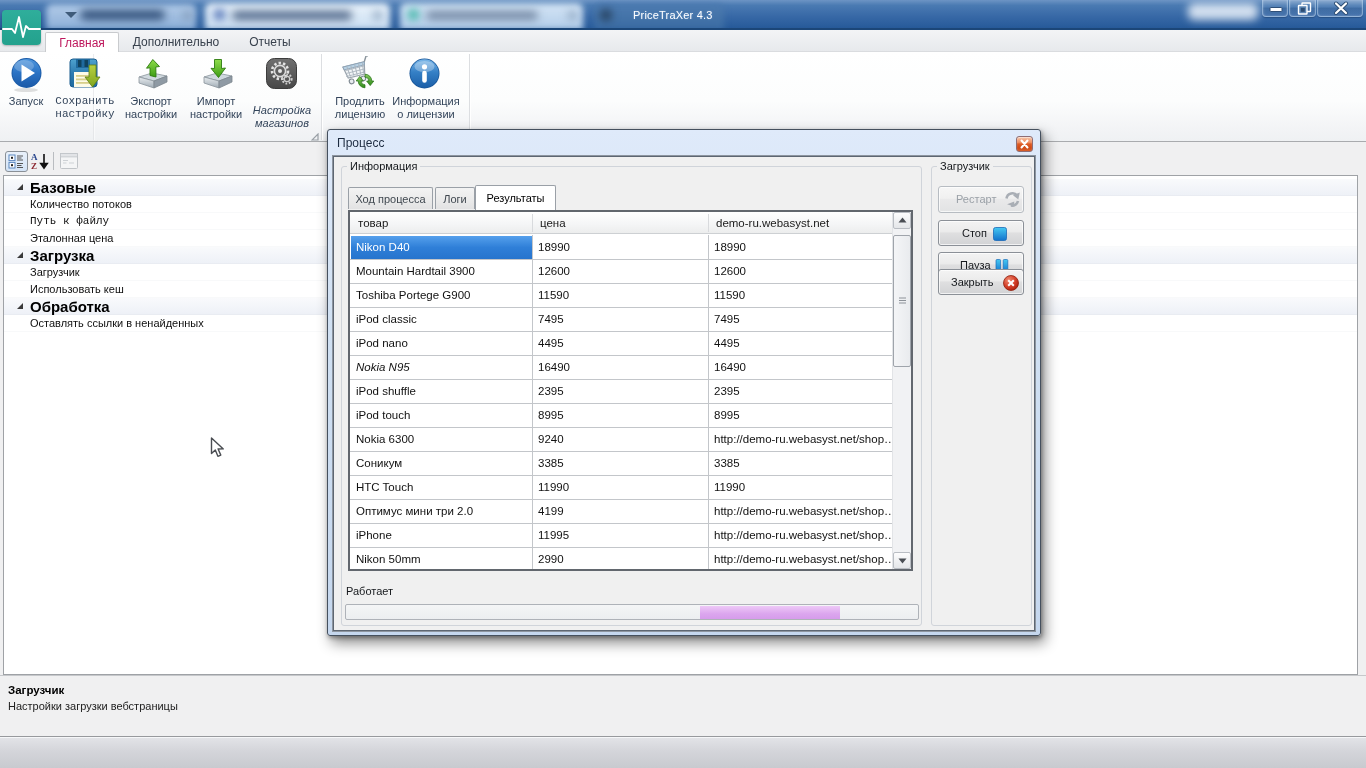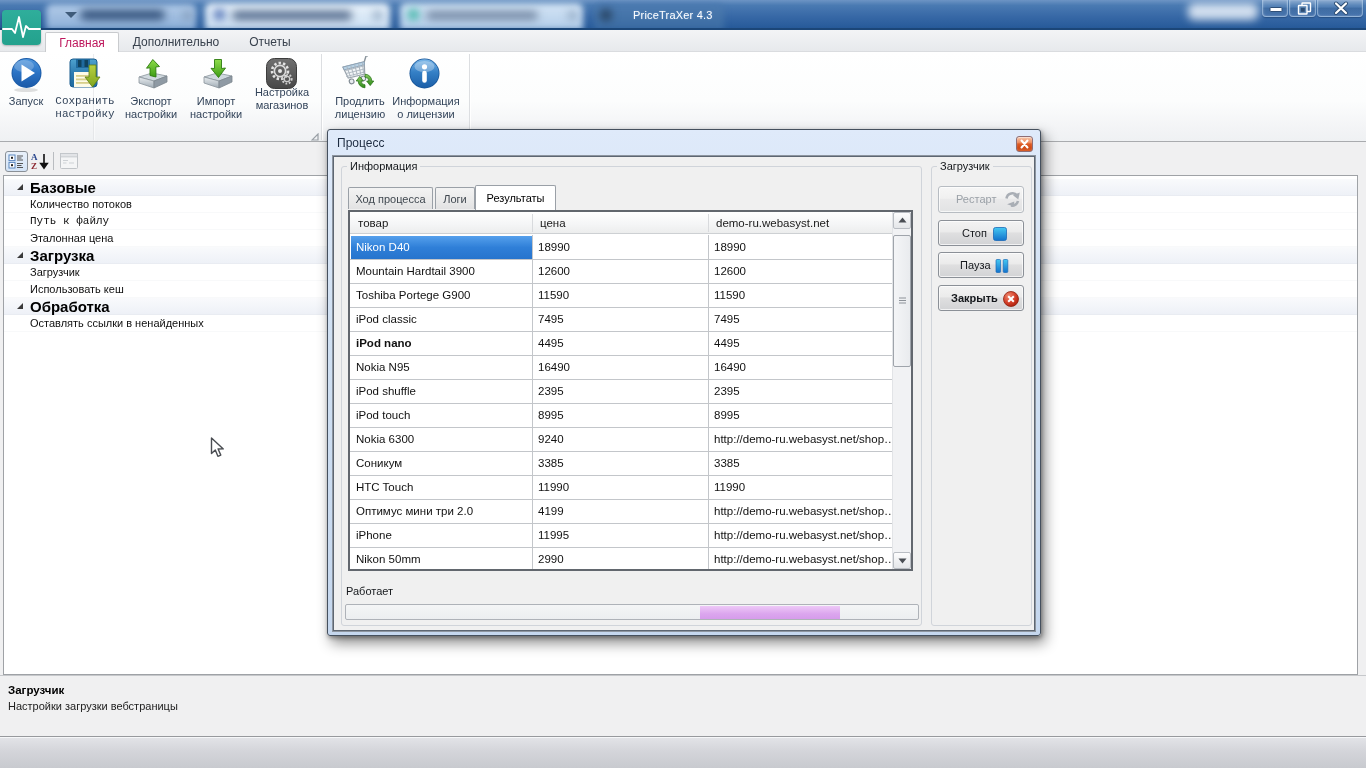--- a/index.html
+++ b/index.html
@@ -264,21 +264,21 @@
       <circle cx="15.5" cy="15.5" r="14.2" fill="url(#ginfo)"></circle>
       <ellipse cx="15.5" cy="8.5" rx="10" ry="5.5" fill="#ffffff" opacity="0.3"></ellipse>
       <circle cx="15.5" cy="8.8" r="2.6" fill="#ffffff"></circle>
       <rect x="13.2" y="12.8" width="4.6" height="12" rx="2.3" fill="#ffffff"></rect>
     </svg>
 
     <div class="rlabel" style="left:-34px; top:43px;">Запуск</div>
     <div class="rlabel" style="left:25px; top:43px;font-family:Liberation Mono, monospace;">Сохранить<br>настройку</div>
     <div class="rlabel" style="left:91px; top:43px;">Экспорт<br>настройки</div>
     <div class="rlabel" style="left:156px; top:43px;">Импорт<br>настройки</div>
-    <div class="rlabel" style="left:222px; top:34px;">Настройка<br>магазинов</div>
+    <div class="rlabel" style="left:222px; top:52px;font-style:italic;">Настройка<br>магазинов</div>
     <div class="rlabel" style="left:300px; top:43px;">Продлить<br>лицензию</div>
     <div class="rlabel" style="left:366px; top:43px;">Информация<br>о лицензии</div>
     <svg id="grip" width="8" height="8" viewBox="0 0 8 8">
       <path d="M7 1 L7 7 L1 7 Z" fill="none" stroke="#9aa0a6" stroke-width="1.2"></path>
     </svg>
   </div>
   <div class="abs" id="mainbg">
 
     <div id="ptool">
 
@@ -391,25 +391,25 @@
         <div class="cell" style="left:359px; top:48px; width:182px;">12600</div>
         <div class="hline" style="top:71px; width:542px;"></div>
         <div class="cell" style="left:1px; top:72px; width:180px;">Toshiba Portege G900</div>
         <div class="cell" style="left:183px; top:72px; width:174px;">11590</div>
         <div class="cell" style="left:359px; top:72px; width:182px;">11590</div>
         <div class="hline" style="top:95px; width:542px;"></div>
         <div class="cell" style="left:1px; top:96px; width:180px;">iPod classic</div>
         <div class="cell" style="left:183px; top:96px; width:174px;">7495</div>
         <div class="cell" style="left:359px; top:96px; width:182px;">7495</div>
         <div class="hline" style="top:119px; width:542px;"></div>
-        <div class="cell" style="left:1px; top:120px; width:212px;font-weight:bold;">iPod nano</div>
+        <div class="cell" style="left:1px; top:120px; width:212px;">iPod nano</div>
         <div class="cell" style="left:183px; top:120px; width:174px;">4495</div>
         <div class="cell" style="left:359px; top:120px; width:182px;">4495</div>
         <div class="hline" style="top:143px; width:542px;"></div>
-        <div class="cell" style="left:1px; top:144px; width:180px;">Nokia N95</div>
+        <div class="cell" style="left:1px; top:144px; width:180px;font-style:italic;">Nokia N95</div>
         <div class="cell" style="left:183px; top:144px; width:174px;">16490</div>
         <div class="cell" style="left:359px; top:144px; width:182px;">16490</div>
         <div class="hline" style="top:167px; width:542px;"></div>
         <div class="cell" style="left:1px; top:168px; width:180px;">iPod shuffle</div>
         <div class="cell" style="left:183px; top:168px; width:174px;">2395</div>
         <div class="cell" style="left:359px; top:168px; width:182px;">2395</div>
         <div class="hline" style="top:191px; width:542px;"></div>
         <div class="cell" style="left:1px; top:192px; width:180px;">iPod touch</div>
         <div class="cell" style="left:183px; top:192px; width:174px;">8995</div>
         <div class="cell" style="left:359px; top:192px; width:182px;">8995</div>
@@ -475,21 +475,21 @@
           <rect x="0.5" y="0.5" width="13" height="13" rx="2" fill="url(#gblu)" stroke="#1a6ab8" stroke-width="0.8"></rect>
         </svg>
       </div>
       <div class="cbtn" style="left:604px; top:95px;">
         <span style="left:21px;">Пауза</span>
         <svg style="position:absolute; right:14px; top:6px;" width="14" height="14" viewBox="0 0 14 14">
           <rect x="1" y="0.5" width="4.6" height="13" rx="1" fill="url(#gblu)" stroke="#1a6ab8" stroke-width="0.7"></rect>
           <rect x="8.2" y="0.5" width="4.6" height="13" rx="1" fill="url(#gblu)" stroke="#1a6ab8" stroke-width="0.7"></rect>
         </svg>
       </div>
-      <div class="cbtn" style="left:604px; top:128px;font-weight:bold;">
+      <div class="cbtn" style="left:604px; top:112px;">
         <span style="left:12px;">Закрыть</span>
         <svg style="position:absolute; right:4px; top:5px;" width="16" height="16" viewBox="0 0 16 16">
           <defs>
             <radialGradient id="gred" cx="0.35" cy="0.3" r="0.8">
               <stop offset="0" stop-color="#f08a70"></stop>
               <stop offset="0.55" stop-color="#d4402a"></stop>
               <stop offset="1" stop-color="#a81c08"></stop>
             </radialGradient>
           </defs>
           <circle cx="8" cy="8" r="7.5" fill="url(#gred)" stroke="#8e1f0e" stroke-width="0.8"></circle>

